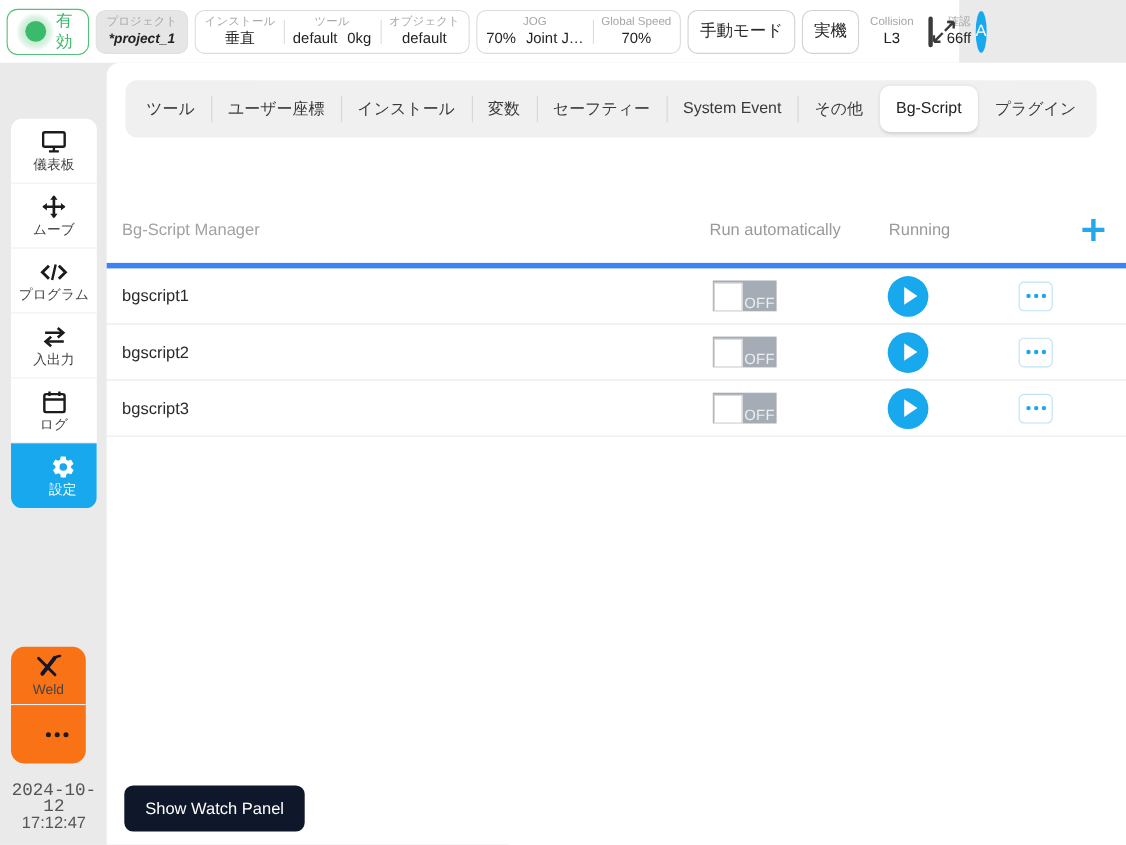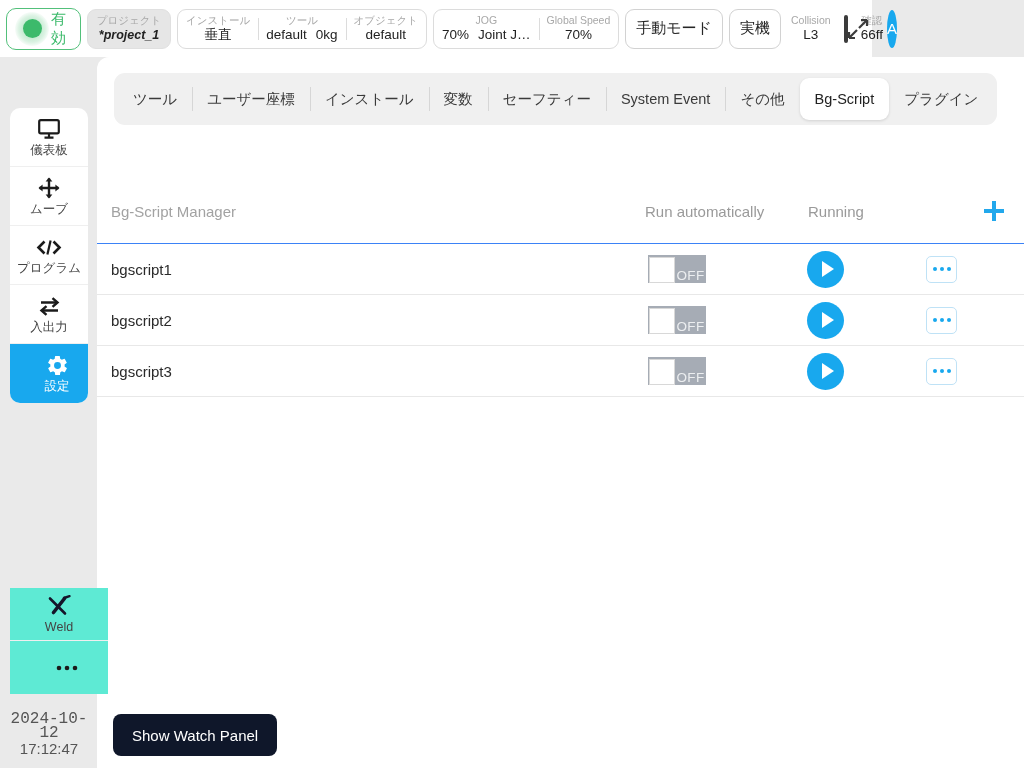--- a/index.html
+++ b/index.html
@@ -106,22 +106,22 @@
     gap: 2px;
     border-bottom: 1px solid #efefef;
     color: #444;
   }
   .nav-item:last-child { border-bottom: none; padding-left: 16px; }
   .nav-item.active { background: #18a8ee; color: #fff; }
   .nav-ic { height: 23px; display: flex; align-items: center; justify-content: center; }
   .nav-lb { font-size: 12.5px; line-height: 14px; }
 
   .sidebar2 {
-    position: absolute; left: 10px; top: 588px; width: 98px;
-    background: #5eead4; border-radius: 0; overflow: hidden;
+    position: absolute; left: 10px; top: 588px; width: 68px;
+    background: #f97316; border-radius: 12px; overflow: hidden;
   }
   .sidebar2 .nav-item { height: 53px; }
 
   .clock {
     position: absolute; left: 10px; top: 712px; width: 78px;
     text-align: center; color: #555;
   }
   .clock .d { font-size: 16px; line-height: 14px; font-family: Liberation Mono, monospace; }
   .clock .t { font-size: 15px; line-height: 18px; }
 
@@ -147,21 +147,21 @@
     width: 1px; background: #d6d6d6;
   }
   .tab.active {
     background: #ffffff; color: #222;
     box-shadow: 0 1px 3px rgba(0,0,0,0.13);
   }
   .tab.active::before { display: none; }
 
   .list-head {
     position: absolute; left: 0; top: 122px; width: 927px; height: 65px;
-    border-bottom: 1px solid #3b82f6;
+    border-bottom: 5px solid #3b82f6;
     display: flex; align-items: center;
   }
   .lh-title { position: absolute; left: 14px; font-size: 15px; color: #a2a2a2; }
   .lh-auto  { position: absolute; left: 548px; font-size: 15px; color: #9a9a9a; }
   .lh-run   { position: absolute; left: 711px; font-size: 15px; color: #9a9a9a; }
   .plus-btn {
     position: absolute; left: 878px; width: 38px; height: 38px;
     display: flex; align-items: center; justify-content: center;
   }
 
@@ -399,20 +399,30 @@
         <svg width="23" height="21" viewBox="0 0 23 21">
           <path d="M3 6.5 H18" fill="none" stroke="#1b1b1b" stroke-width="2.4"></path>
           <path d="M14.5 2.2 L19.5 6.5 L14.5 10.8" fill="none" stroke="#1b1b1b" stroke-width="2.4" stroke-linejoin="miter"></path>
           <path d="M20 14.5 H5" fill="none" stroke="#1b1b1b" stroke-width="2.4"></path>
           <path d="M8.5 10.2 L3.5 14.5 L8.5 18.8" fill="none" stroke="#1b1b1b" stroke-width="2.4" stroke-linejoin="miter"></path>
         </svg>
       </span>
       <span class="nav-lb">入出力</span>
     </div>
 
+    <div class="nav-item">
+      <span class="nav-ic">
+        <svg width="21" height="21" viewBox="0 0 21 21">
+          <rect x="1.3" y="3.3" width="18.4" height="16.4" rx="1.8" fill="none" stroke="#1b1b1b" stroke-width="2.2"></rect>
+          <path d="M1.3 8.2 H19.7" stroke="#1b1b1b" stroke-width="2.2"></path>
+          <path d="M6 0.8 V5 M15 0.8 V5" stroke="#1b1b1b" stroke-width="2.2"></path>
+        </svg>
+      </span>
+      <span class="nav-lb">ログ</span>
+    </div>
 
     <div class="nav-item active">
       <span class="nav-ic">
         <svg width="23" height="23" viewBox="0 0 24 24">
           <path fill="#ffffff" d="M19.4 13a7.6 7.6 0 0 0 0-2l2.1-1.6a.5.5 0 0 0 .12-.64l-2-3.46a.5.5 0 0 0-.6-.22l-2.5 1a7.3 7.3 0 0 0-1.7-1l-.38-2.65a.5.5 0 0 0-.5-.43h-4a.5.5 0 0 0-.5.43L9.1 5.08a7.3 7.3 0 0 0-1.7 1l-2.5-1a.5.5 0 0 0-.6.22l-2 3.46a.5.5 0 0 0 .12.64L4.6 11a7.6 7.6 0 0 0 0 2l-2.1 1.6a.5.5 0 0 0-.12.64l2 3.46a.5.5 0 0 0 .6.22l2.5-1a7.3 7.3 0 0 0 1.7 1l.38 2.65a.5.5 0 0 0 .5.43h4a.5.5 0 0 0 .5-.43l.38-2.65a7.3 7.3 0 0 0 1.7-1l2.5 1a.5.5 0 0 0 .6-.22l2-3.46a.5.5 0 0 0-.12-.64L19.4 13zM12 15.6A3.6 3.6 0 1 1 15.6 12 3.6 3.6 0 0 1 12 15.6z"></path>
         </svg>
       </span>
       <span class="nav-lb">設定</span>
     </div>
   </div>

